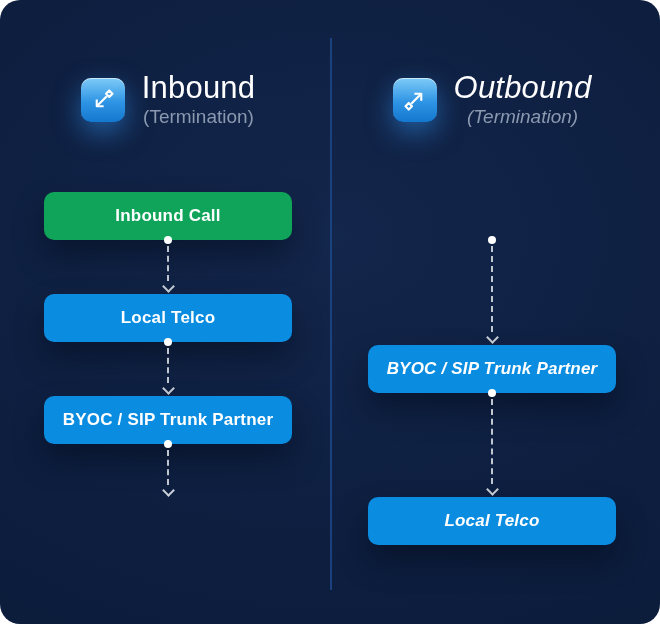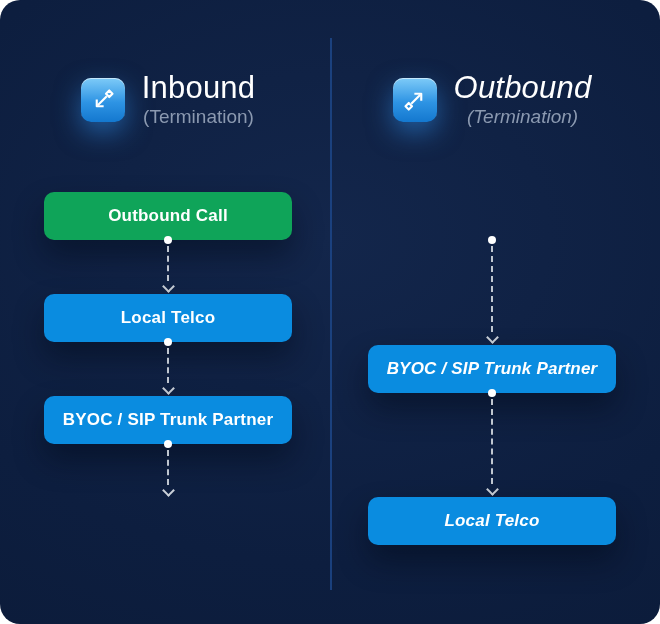--- a/index.html
+++ b/index.html
@@ -67,21 +67,21 @@
           <line x1="15" y1="9" x2="7.8" y2="16.2"></line>
           <polyline points="7,11.5 7,17 12.5,17"></polyline>
         </svg>
       </div>
       <div class="htext">
         <div class="title">Inbound</div>
         <div class="subtitle">(Termination)</div>
       </div>
     </div>
 
-    <div class="node green" style="top:192px">Outbound Call</div>
+    <div class="node green" style="top:192px">Inbound Call</div>
     <div class="connector" style="top:240px;height:54px">
       <span class="dot"></span>
       <span class="line"></span>
       <span class="arrow"></span>
     </div>
     <div class="node blue" style="top:294px">Local Telco</div>
     <div class="connector" style="top:342px;height:54px">
       <span class="dot"></span>
       <span class="line"></span>
       <span class="arrow"></span>

